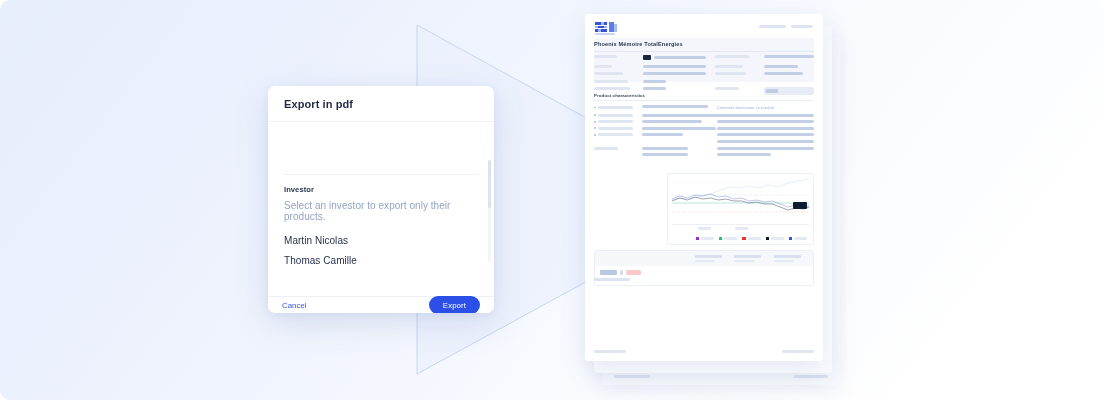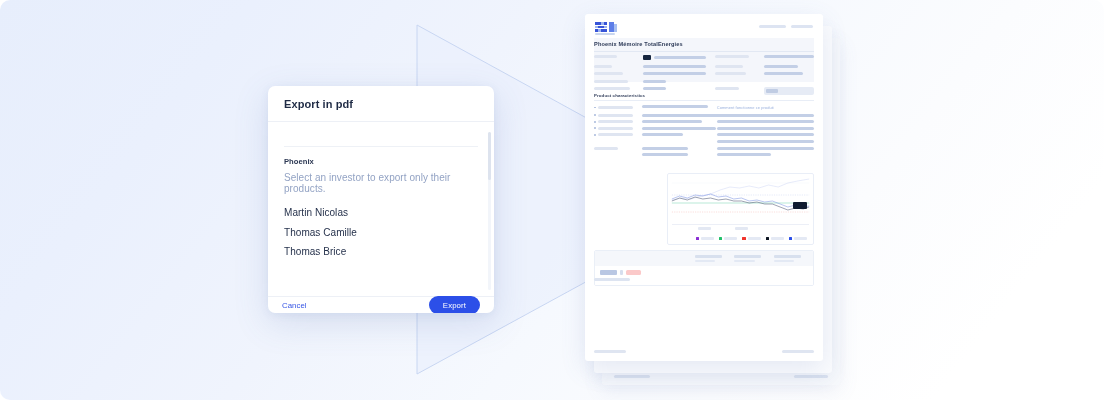--- a/index.html
+++ b/index.html
@@ -144,21 +144,21 @@
   .doc-footer span { height:3px; border-radius:1.5px; background:#dfe5f1; display:block; }
 
   .back-footer { position:absolute; display:flex; justify-content:space-between; }
   .back-footer span { height:3px; border-radius:1.5px; background:#dde4f1; display:block; }
 
   
   .modal {
     position:absolute; left:268px; top:86px; width:226px; height:227px;
     background:#ffffff; border-radius:7px;
     box-shadow: 0 10px 34px rgba(80,105,170,0.17), 0 2px 8px rgba(80,105,170,0.08);
-    display:flex; flex-direction:column; overflow:hidden;
+    display:flex; flex-direction:column; overflow:hidden;gap:28px;
   }
   .modal-head {
     padding:12px 16px 11px 16px;
     border-bottom:1px solid #edf0f6;
     flex:0 0 auto;
   }
   .modal-title { font-size:11px; font-weight:700; color:#1f2b45; letter-spacing:0.1px; }
 
   .modal-body { position:relative; flex:1 1 auto; padding:13px 16px 0 16px; overflow:hidden; }
   .modal-desc { font-size:7.4px; line-height:1.55; color:#93a3c4; letter-spacing:0.05px; }
@@ -411,21 +411,21 @@
   </div>
 
   <div class="modal">
 
     <div class="modal-head">
       <div class="modal-title">Export in pdf</div>
     </div>
 
     <div class="modal-body">
       <div class="body-rule"></div>
-      <div class="field-label">Phoenix</div>
+      <div class="field-label">Investor</div>
       <div class="field-help">Select an investor to export only their products.</div>
 
 
       <div class="people">
         <div class="person">Martin Nicolas</div>
         <div class="person">Thomas Camille</div>
         <div class="person">Thomas Brice</div>
 
       </div>
 

